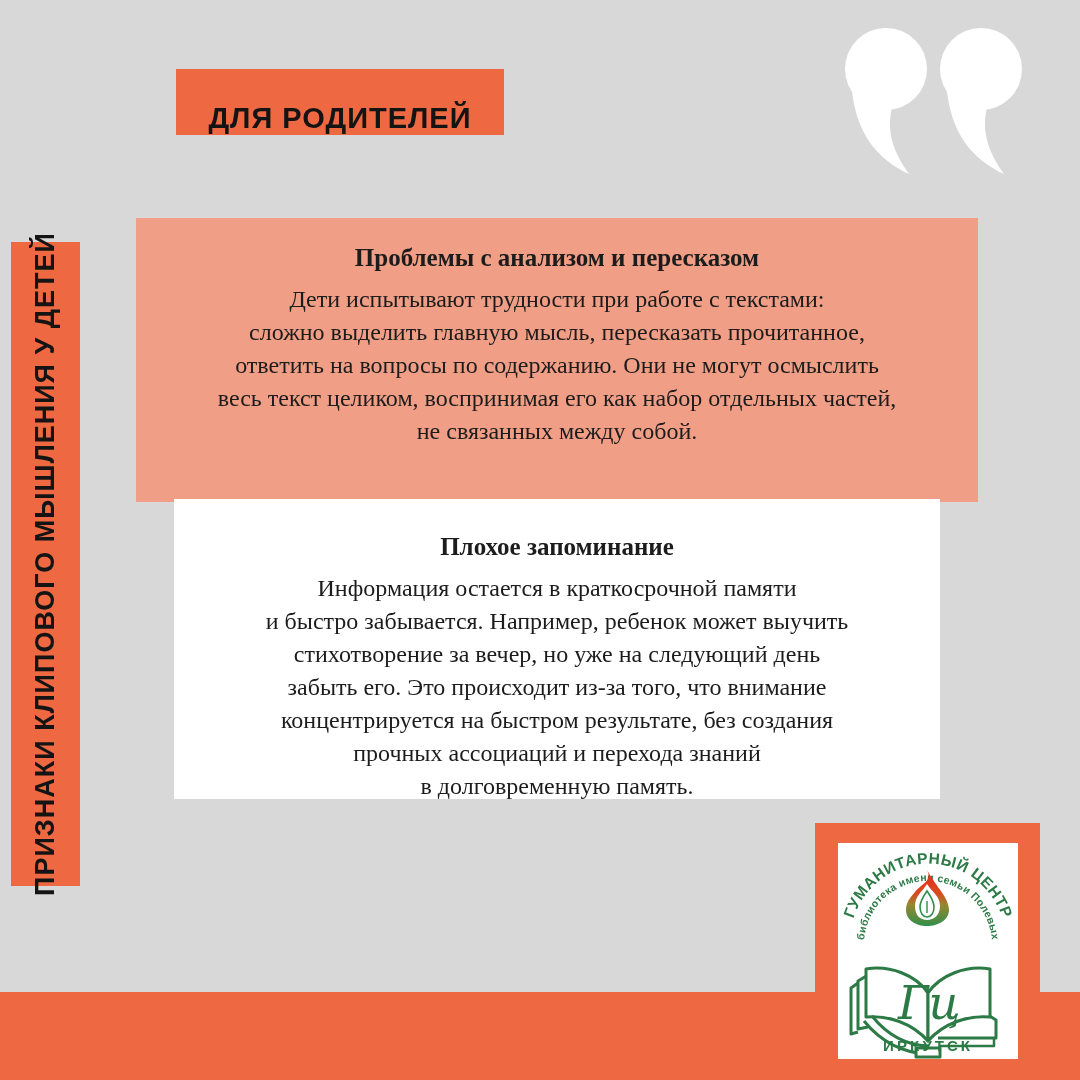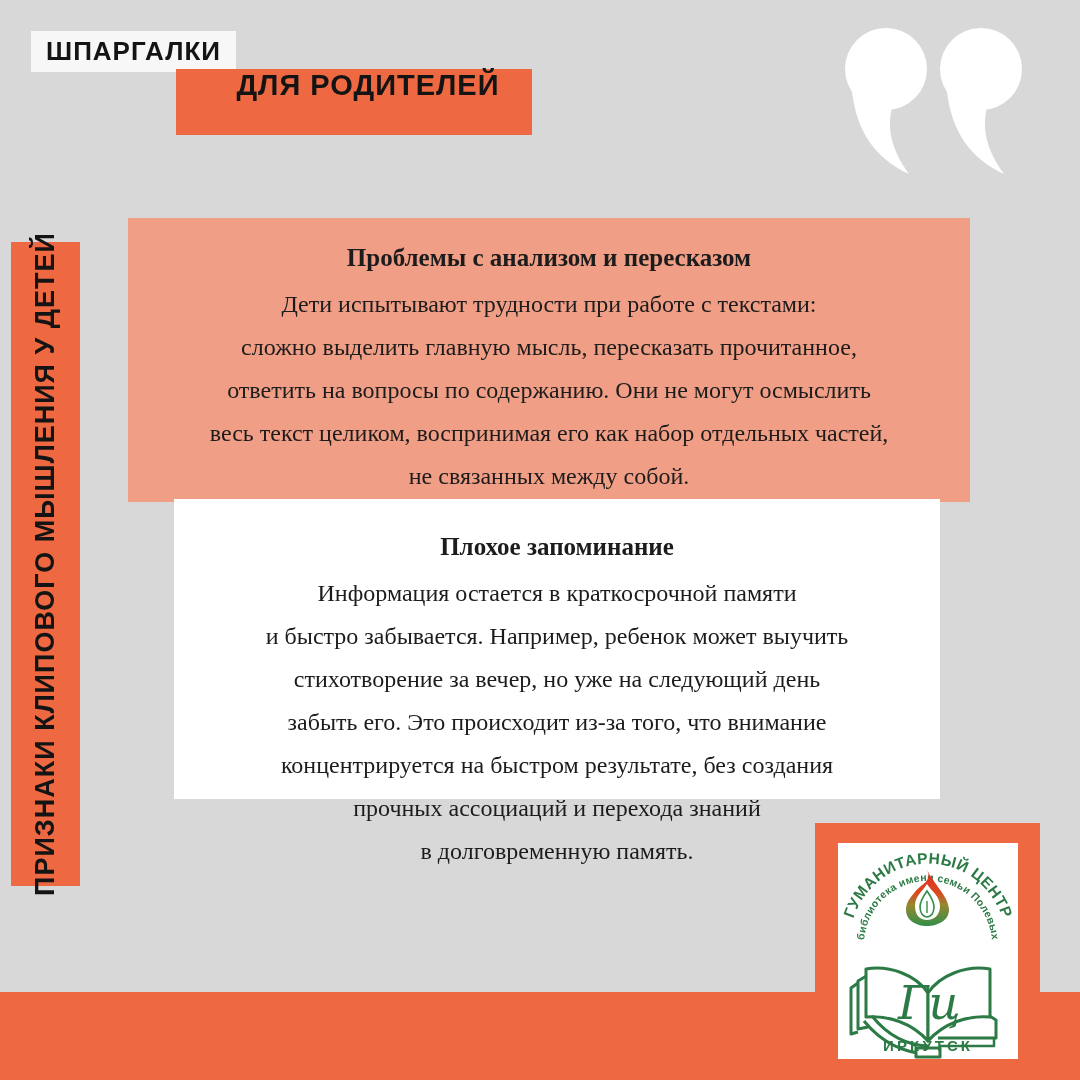--- a/index.html
+++ b/index.html
@@ -5,54 +5,51 @@
   html,body{margin:0;padding:0;}
   #canvas{position:relative;width:1080px;height:1080px;background:#d8d8d8;overflow:hidden;
           font-family:"Liberation Sans",sans-serif;}
 
   .bottom-bar{position:absolute;left:0;top:992px;width:1080px;height:88px;background:#ee6941;}
 
   .tag1{position:absolute;left:31px;top:31px;width:205px;height:41px;background:#f7f7f7;
         display:flex;align-items:center;justify-content:center;
         font-weight:bold;font-size:26px;letter-spacing:1px;color:#141414;}
   .tag2{position:absolute;left:176px;top:69px;width:328px;height:66px;background:#ee6941;
-        display:flex;align-items:flex-start;justify-content:center;
-        font-weight:bold;font-size:29px;letter-spacing:1px;color:#141414;padding-left:28px;}
+        display:flex;align-items:flex-end;justify-content:center;
+        font-weight:bold;font-size:29px;letter-spacing:1px;color:#141414;}
 
   .sidebar{position:absolute;left:11px;top:242px;width:69px;height:644px;background:#ee6941;}
   .sidebar-text{position:absolute;left:0;top:0;width:644px;height:69px;
         transform:rotate(-90deg) translateX(-644px);transform-origin:top left;
         display:flex;align-items:center;justify-content:center;
         font-weight:bold;font-size:27px;letter-spacing:1px;color:#141414;white-space:nowrap;}
 
   .quotes{position:absolute;left:845px;top:28px;width:195px;height:150px;}
 
   .card{text-align:center;color:#1c1c1c;}
   .card-title{font-family:"Liberation Serif",serif;font-weight:bold;font-size:25px;}
-  .card-body{font-family:"Liberation Serif",serif;font-size:24px;line-height:43px;
+  .card-body{font-family:"Liberation Serif",serif;font-size:24px;line-height:33px;
              white-space:pre-line;margin-top:11px;}
-  .card1{position:absolute;left:128px;top:218px;width:842px;height:284px;background:#f09e85;}
+  .card1{position:absolute;left:136px;top:218px;width:842px;height:284px;background:#f09e85;}
   .card1 .card-title{margin-top:26px;}
   .card2{position:absolute;left:174px;top:499px;width:766px;height:300px;background:#ffffff;}
   .card2 .card-title{margin-top:34px;}
 
   .logo-frame{position:absolute;left:815px;top:823px;width:225px;height:257px;background:#ee6941;}
   .logo-box{position:absolute;left:23px;top:20px;width:180px;height:216px;background:#ffffff;}
   .logo-box svg{display:block;width:180px;height:216px;}
 </style>
 </head>
 <body>
 
 <div id="canvas">
 
   <div class="bottom-bar"></div>
 
-  <div class="tag1">
-    <span>ШПАРГАЛКИ</span>
-  </div>
   <div class="tag2">
     <span>ДЛЯ РОДИТЕЛЕЙ</span>
   </div>
 
   <svg class="quotes" viewBox="0 0 195 150">
     <g fill="#ffffff">
       <g>
         <circle cx="41" cy="41" r="41"></circle>
         <path d="M7,64 C12,104 30,130 64,146 C46,121 41,99 48,76 Z"></path>
       </g>

